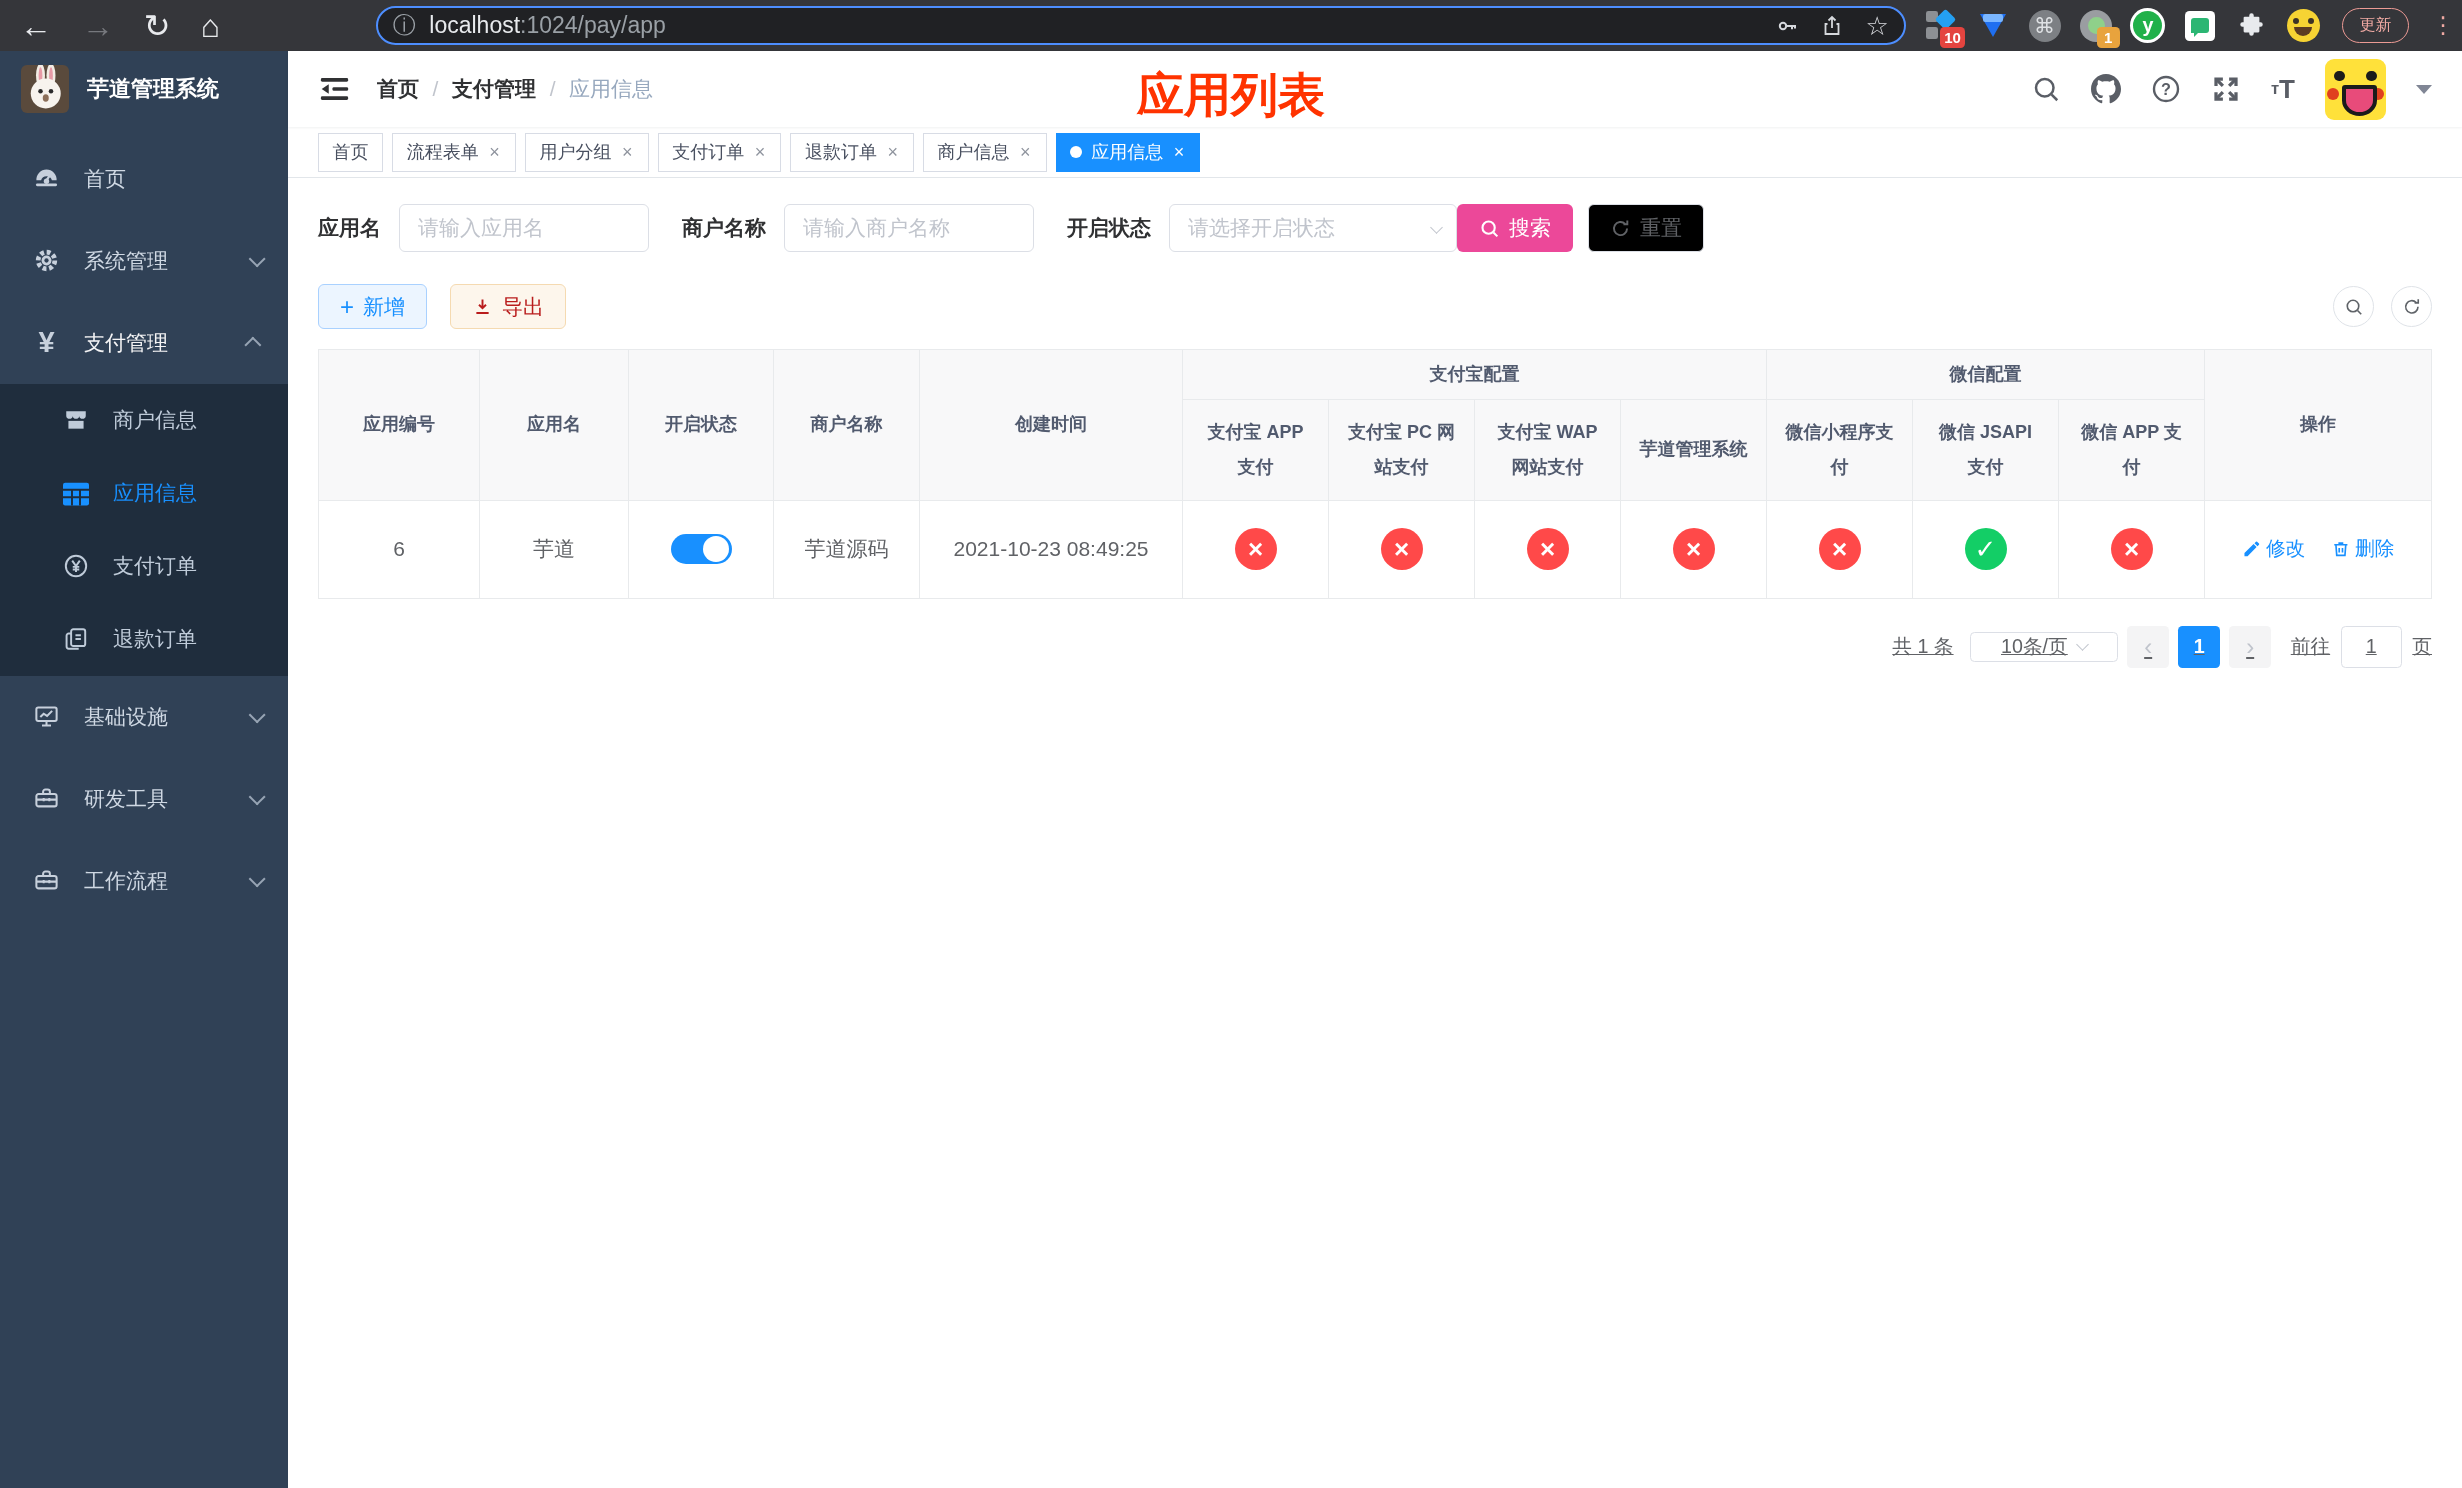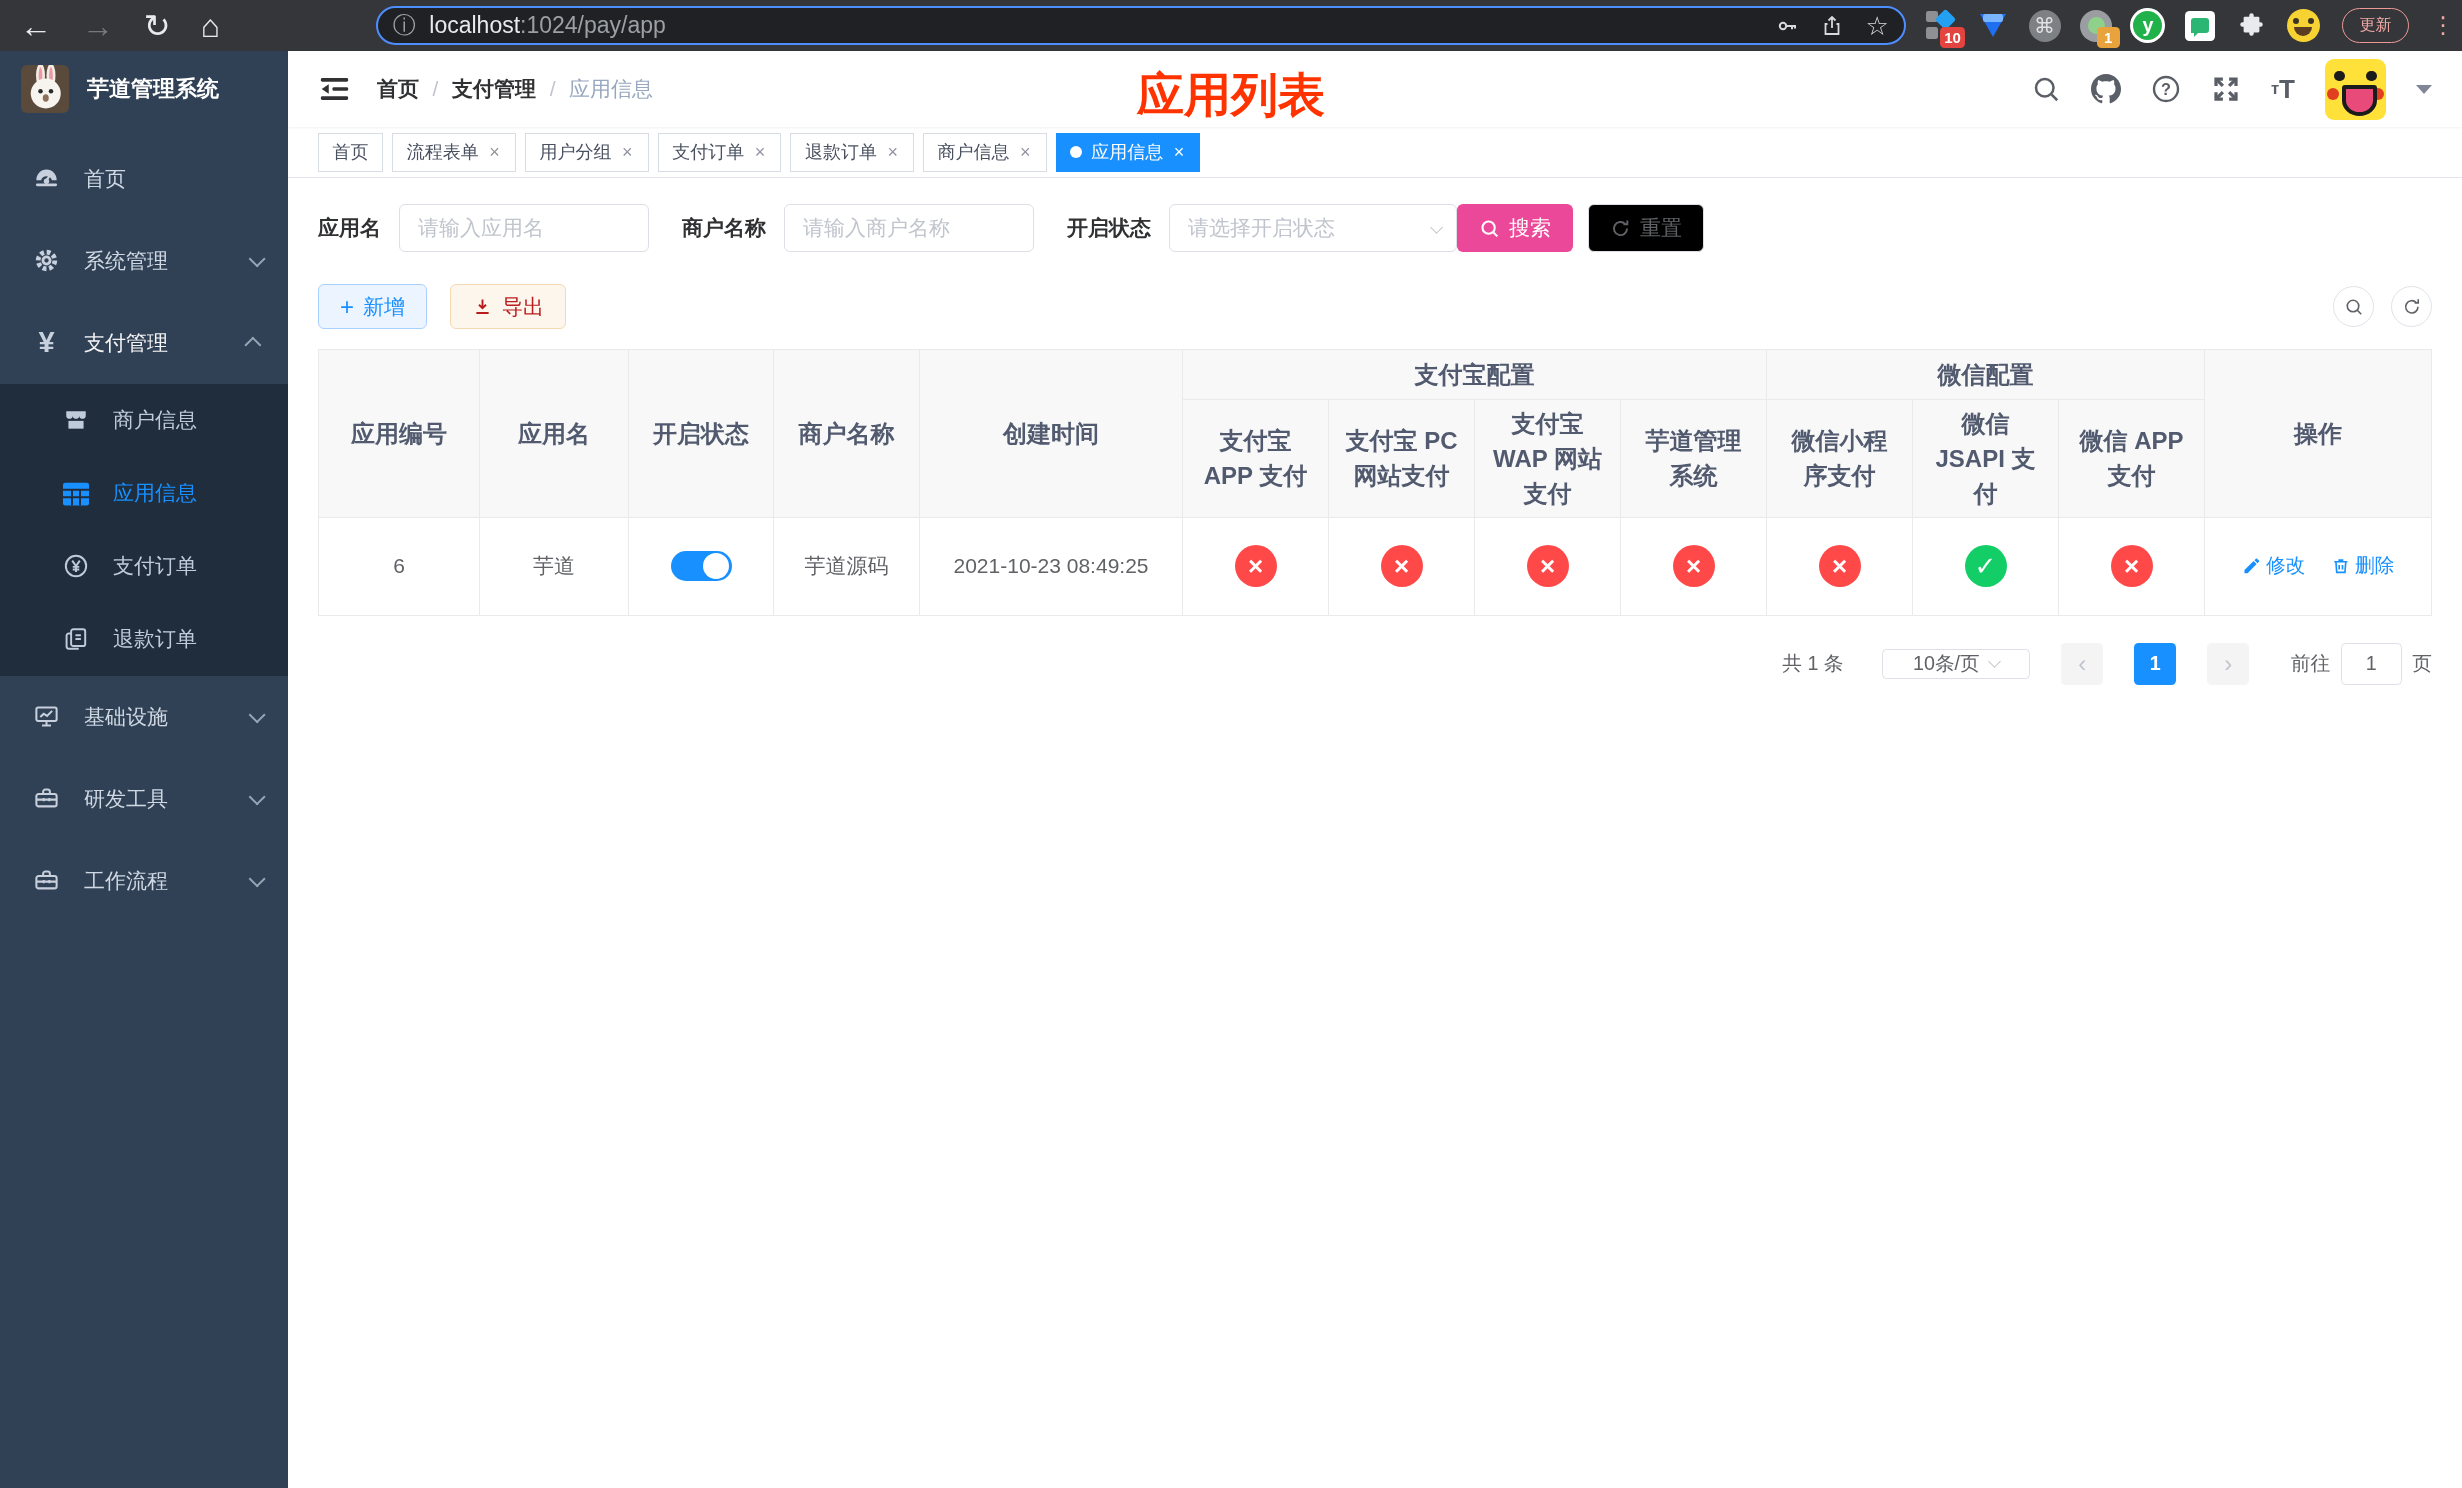--- a/index.html
+++ b/index.html
@@ -132,38 +132,38 @@
   .btn-soft-orange { height:45px; background:#fdf6ec; border:0.8px solid #f5dab1; color:#b91c1c; margin-left:23px; }
   .plus-glyph { font-size:24px; line-height:1; }
   .tool-right { margin-left:auto; display:flex; gap:16.7px; }
   .circle-btn { width:41px; height:41px; border-radius:50%; background:#fff; border:0.8px solid #dfe3e8; color:#5f6368;
     display:flex; align-items:center; justify-content:center; cursor:pointer; }
   .circle-btn svg { width:19.7px; height:19.7px; }
 
   
   table { width:100%; border-collapse:collapse; table-layout:fixed; margin-top:19.7px; }
   th,td { border:0.8px solid #e8eaec; text-align:center; vertical-align:middle; }
-  thead th { background:#f8f8f9; color:#515a6e; font-size:24px; font-weight:bold; line-height:35px; padding:6px 15px; }
+  thead th { background:#f8f8f9; color:#515a6e; font-size:18px; font-weight:bold; line-height:35px; padding:6px 15px; }
   thead tr.group-row th { height:50px; padding:3px 7.6px; }
   thead tr.sub-row th { height:101px; }
   tbody td { height:98px; font-size:21px; color:#606266; background:#fff; }
   .switch { width:61px; height:30px; border-radius:15px; background:#c0ccda; display:inline-block; position:relative; cursor:pointer; vertical-align:middle; }
   .switch::after { content:""; position:absolute; top:2.3px; left:3px; width:26px; height:26px; border-radius:50%; background:#fff; }
   .switch.on { background:#1890ff; }
   .switch.on::after { left:auto; right:3px; }
   .status-circle { width:42px; height:42px; border-radius:50%; display:inline-flex; align-items:center; justify-content:center;
     color:#fff; font-size:26px; font-weight:bold; line-height:1; }
   .status-circle.fail { background:#ff4949; }
   .status-circle.ok { background:#13ce66; }
   .op-link { color:#1890ff; font-size:19.7px; cursor:pointer; display:inline-flex; align-items:center; gap:4.5px; white-space:nowrap; }
   .op-link + .op-link { margin-left:19.7px; }
   .op-link svg { width:19.7px; height:19.7px; }
 
   
-  .pagination { display:flex; align-items:center; justify-content:flex-end; gap:31px; margin-top:27px; font-size:19.7px; color:#606266; }
+  .pagination { display:flex; align-items:center; justify-content:flex-end; gap:9px; margin-top:27px; font-size:19.7px; color:#606266;text-decoration:underline; }
   .pg-total { margin-right:7.6px; white-space:nowrap; }
   .pg-size { width:148px; height:30px; border:0.8px solid #dcdfe6; border-radius:4.5px; display:flex; align-items:center;
     justify-content:center; gap:10.6px; position:relative; cursor:pointer; color:#606266; }
   .pg-size .sel-chev { position:static; transform:rotate(45deg); margin-top:-4.5px; }
   .pg-btn { width:42px; height:42px; border-radius:4.5px; background:#f4f4f5; color:#c0c4cc; display:flex; align-items:center;
     justify-content:center; font-size:24px; cursor:pointer; }
   .pg-page { width:42px; height:42px; border-radius:4.5px; background:#1890ff; color:#fff; display:flex; align-items:center;
     justify-content:center; font-weight:bold; cursor:pointer; }
   .pg-goto { display:flex; align-items:center; gap:10.6px; margin-left:10.6px; white-space:nowrap; }
   .pg-input { width:61px; height:42px; border:0.8px solid #dcdfe6; border-radius:4.5px; text-align:center; font-size:19.7px;

